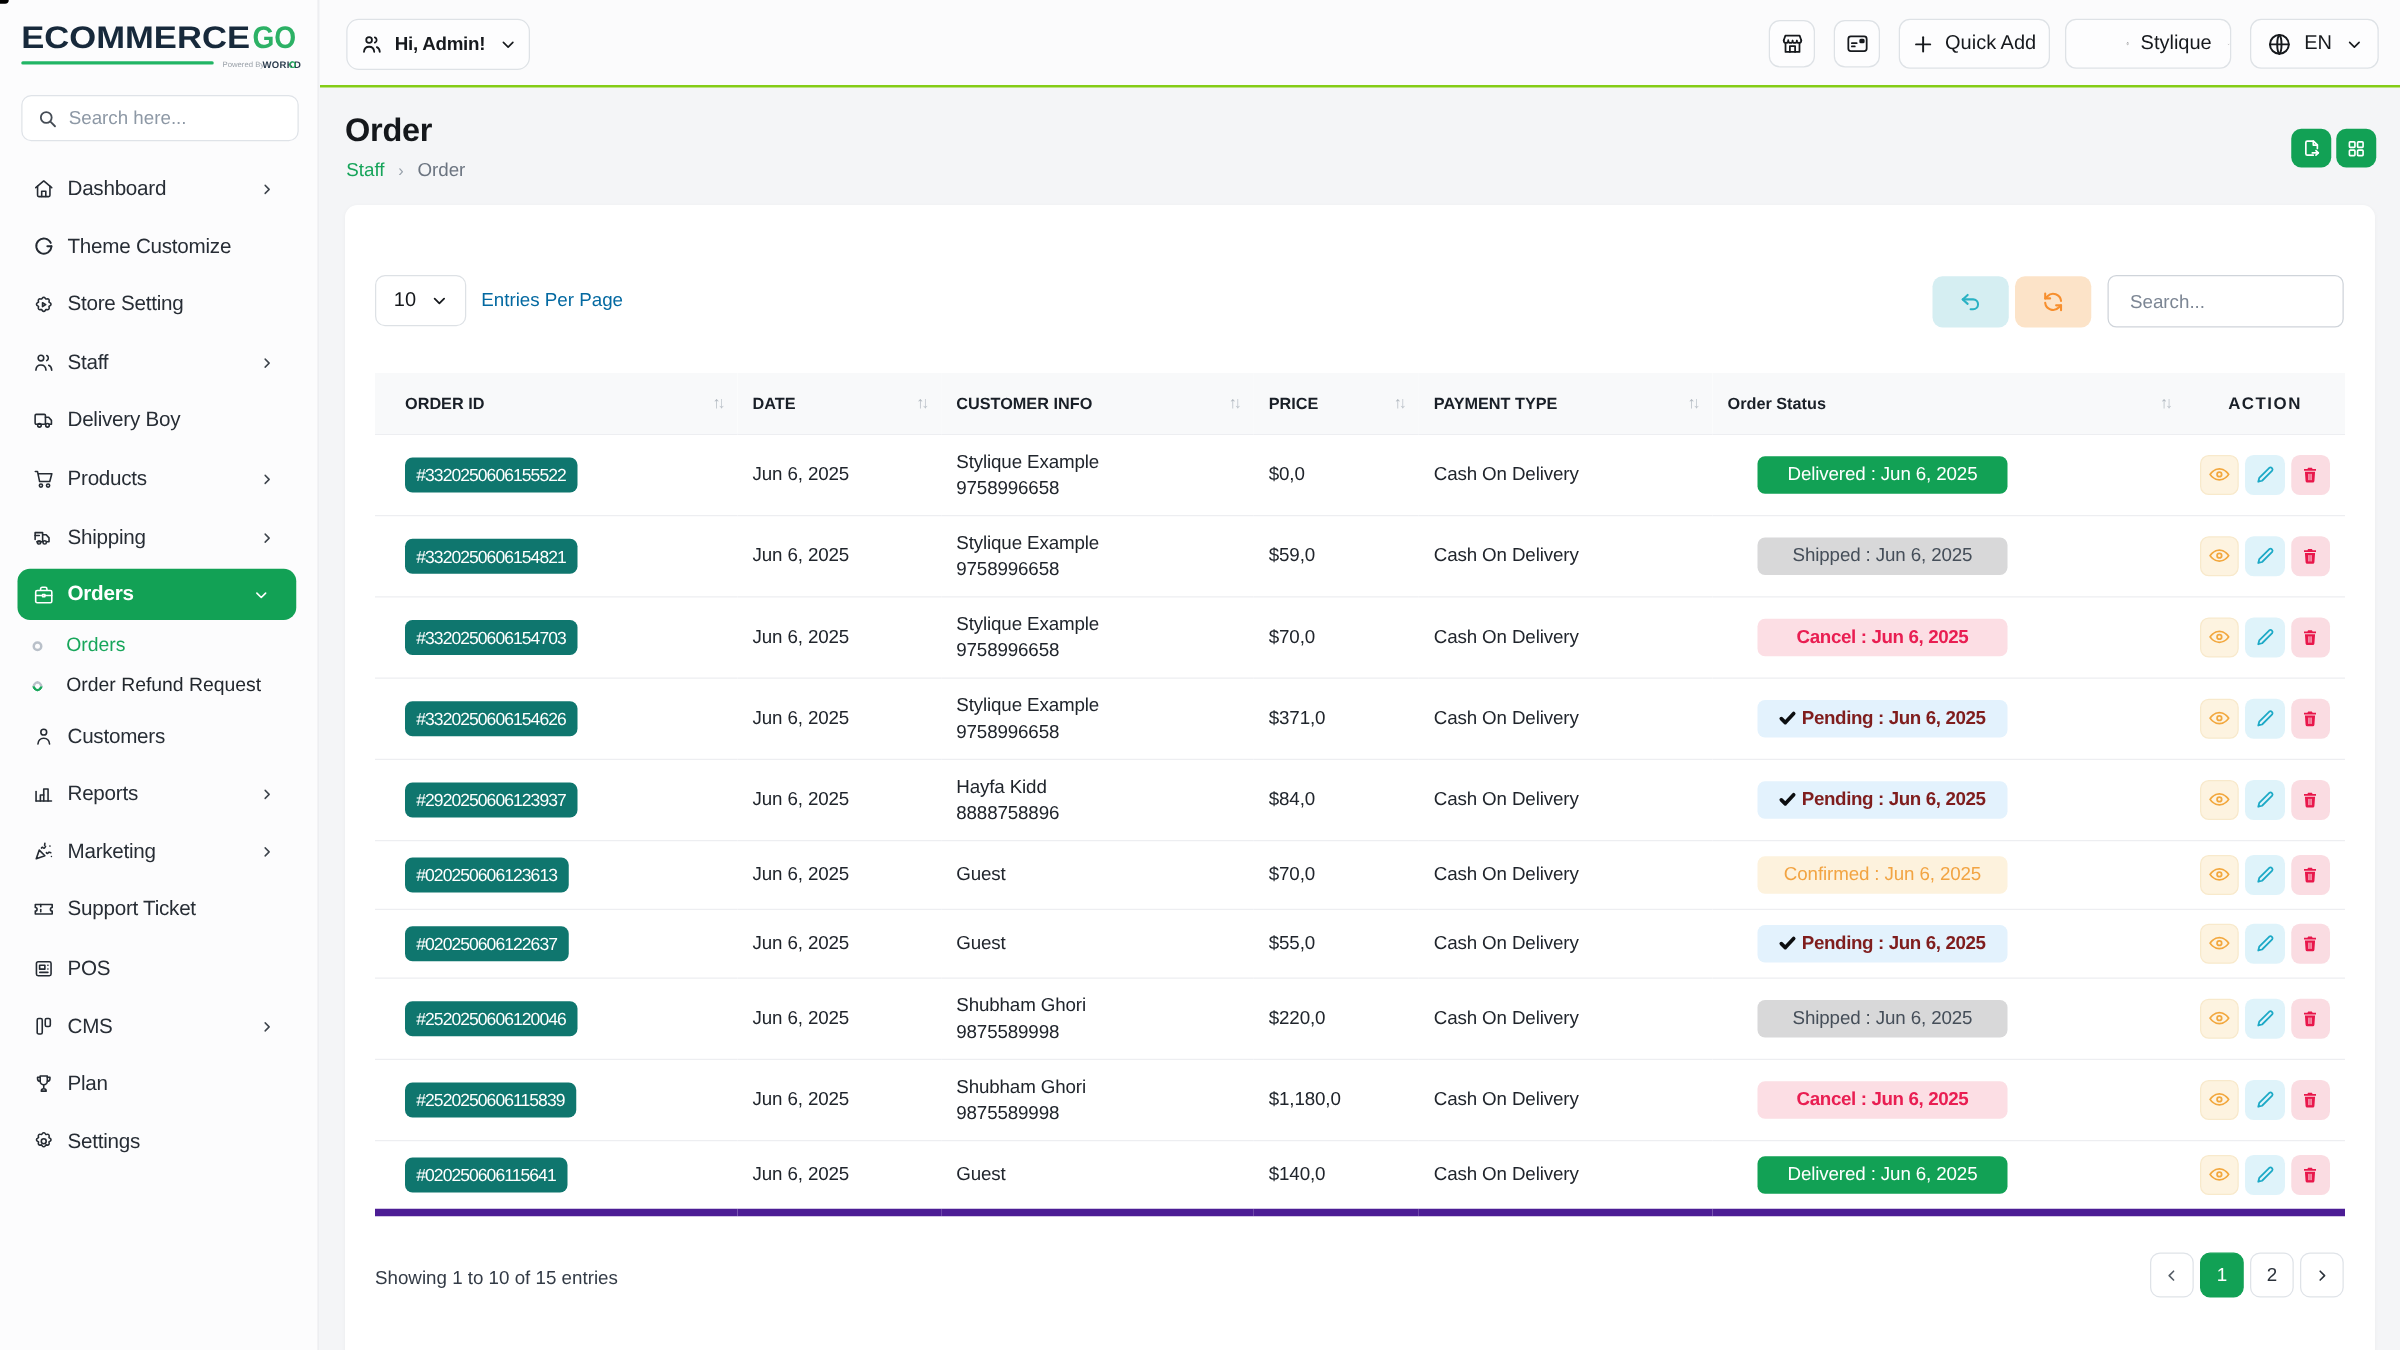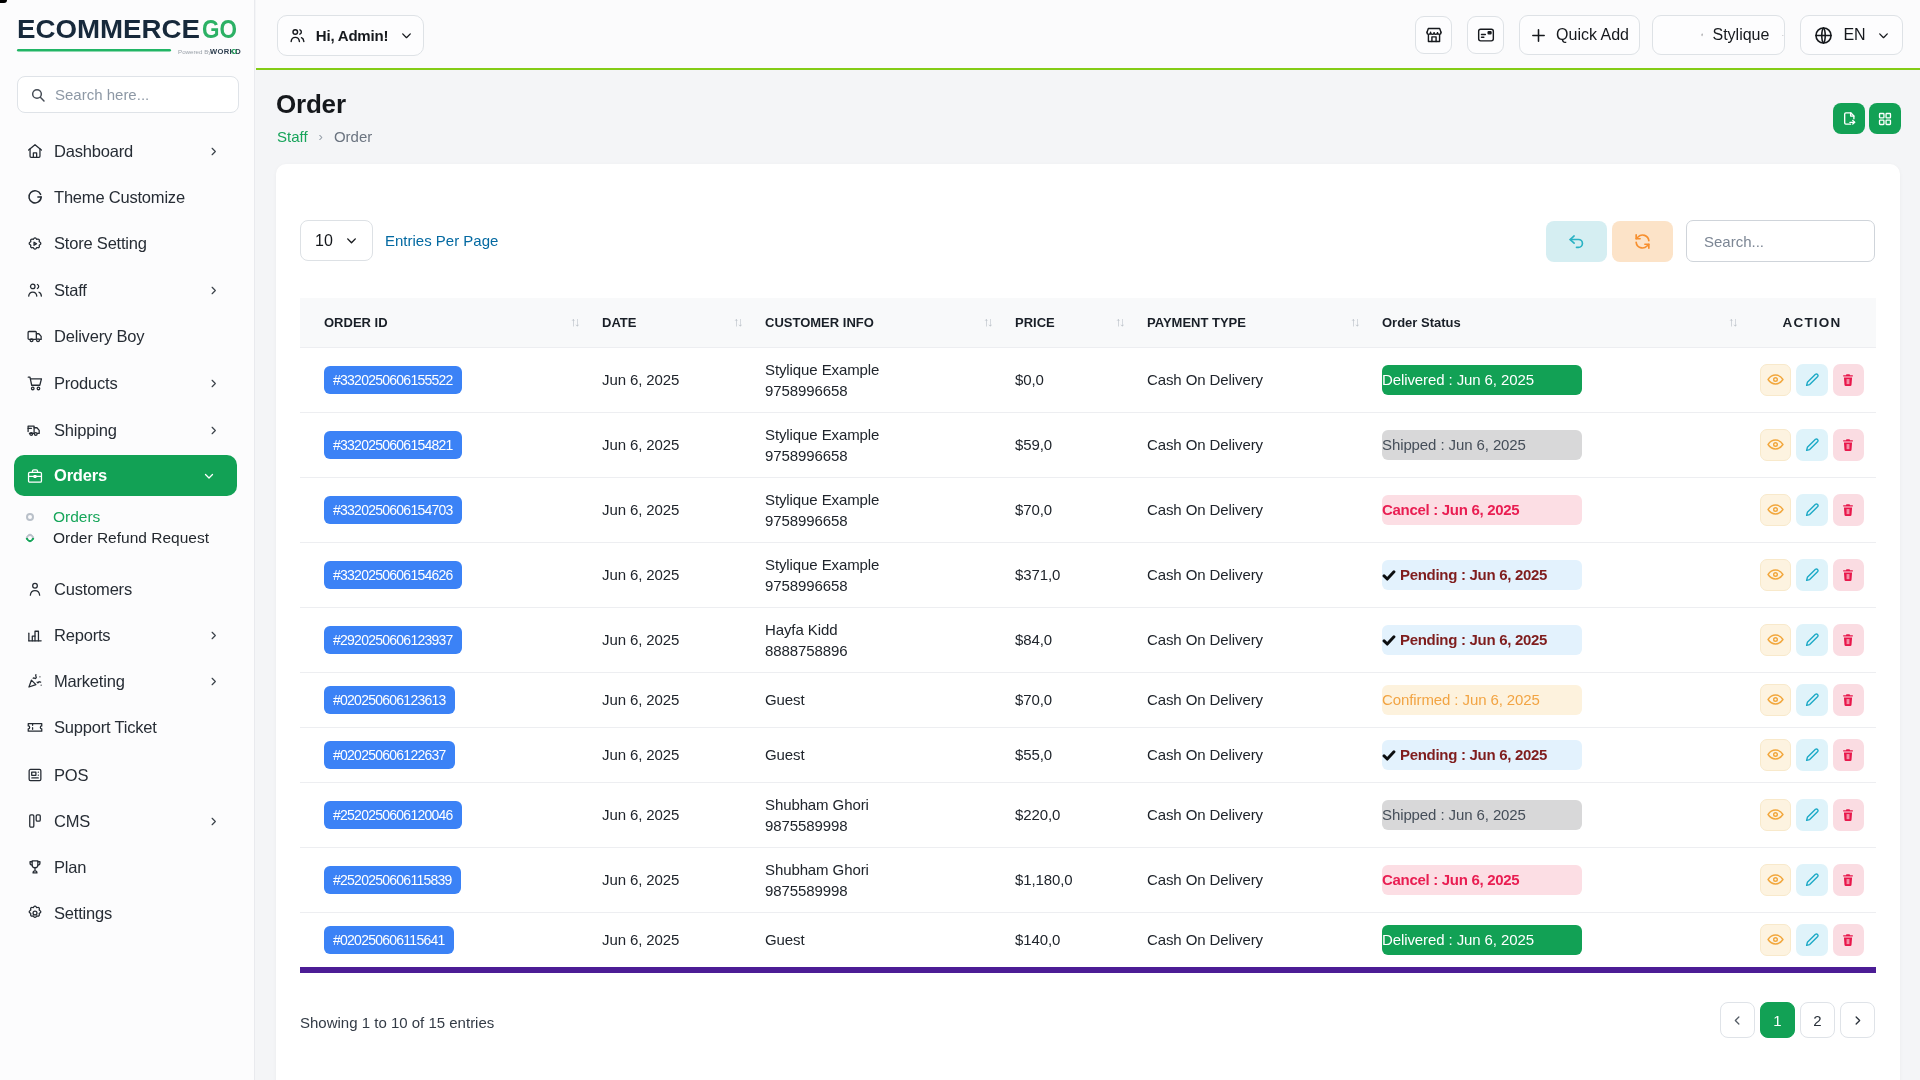--- a/index.html
+++ b/index.html
@@ -96,26 +96,26 @@
     color:#191f27; padding-left:12px; position:relative; font-weight:bold;
   }
   thead th.first { padding-left:24px; }
   thead th.center { text-align:center; padding-left:0; }
   th .sort { position:absolute; right:12px; top:16px; font-size:13px; font-weight:normal; color:#b3bac1; letter-spacing:-2.5px;}
   th .sort .dn { color:#bcc2c9; }
   tbody td { border-top:1px solid #edeef1; padding:11px 12px; font-size:15px; color:#20252c; vertical-align:middle; line-height:21px; letter-spacing:-0.1px;}
   tbody td.first { padding-left:24px; }
   tbody tr.last td { border-bottom:6px solid #4c1d95; }
   .oid {
-    display:inline-block; background:#3b82f6; color:#fff; font-size:14px;
+    display:inline-block; background:#0f766e; color:#fff; font-size:14px;
     padding:0 9px; height:28px; line-height:28px; border-radius:6px; letter-spacing:-0.75px;
   }
   .st {
-    display:inline-block; width:200px; height:30px; line-height:30px; 
-    border-radius:6px; font-size:15px; letter-spacing:-0.1px;
+    display:inline-block; width:200px; height:30px; line-height:30px; text-align:center;
+    border-radius:6px; font-size:15px; letter-spacing:-0.1px;margin-left:24px;
   }
   .st-delivered { background:#12a155; color:#fff; }
   .st-shipped  { background:#d8d8d9; color:#454e59; }
   .st-cancel   { background:#fcdee4; color:#e91e52; font-weight:bold; letter-spacing:-0.3px; }
   .st-pending  { background:#e3f2fd; color:#7f1d1d; font-weight:bold; letter-spacing:-0.3px; }
   .st-confirmed{ background:#fdf2dd; color:#f2a443; }
   .acts { display:flex; justify-content:center; gap:5px; }
   .ab { width:32px; height:32px; border-radius:7px; display:flex; align-items:center; justify-content:center; }
   .a-view { background:#fdf3e0; border:1px solid #f8e9cb; }
   .a-edit { background:#dff3fa; }
@@ -239,21 +239,21 @@
           <path d="M10.8 11.4h2.4v2.4h-2.4z"></path>
         </svg>
       Orders
       <span class="chev">
           <svg width="12" height="12" viewBox="0 0 24 24" fill="none" stroke="#ffffff" stroke-width="2.6" stroke-linecap="round" stroke-linejoin="round">
             <path d="M5 9l7 7 7-7"></path>
           </svg>
         </span>
     </div>
     <div class="sub-item green" style="top:508px"><span class="ring"></span>Orders</div>
-    <div class="sub-item" style="top:529px"><span class="ring g"></span>Order Refund Request</div>
+    <div class="sub-item" style="top:540px"><span class="ring g"></span>Order Refund Request</div>
     <div class="nav-item" style="top:566px">
       <svg width="18" height="18" viewBox="0 0 24 24" fill="none" stroke="#252b33" stroke-width="1.7" stroke-linecap="round" stroke-linejoin="round">
           <circle cx="12" cy="7.6" r="3.1"></circle>
           <path d="M5.8 20.3c.4-4 2.8-6.2 6.2-6.2s5.8 2.2 6.2 6.2"></path>
         </svg>
       Customers
     </div>
     <div class="nav-item" style="top:612px">
       <svg width="18" height="18" viewBox="0 0 24 24" fill="none" stroke="#252b33" stroke-width="1.7" stroke-linecap="round" stroke-linejoin="round">
           <path d="M3.8 19.8V9.6"></path>

